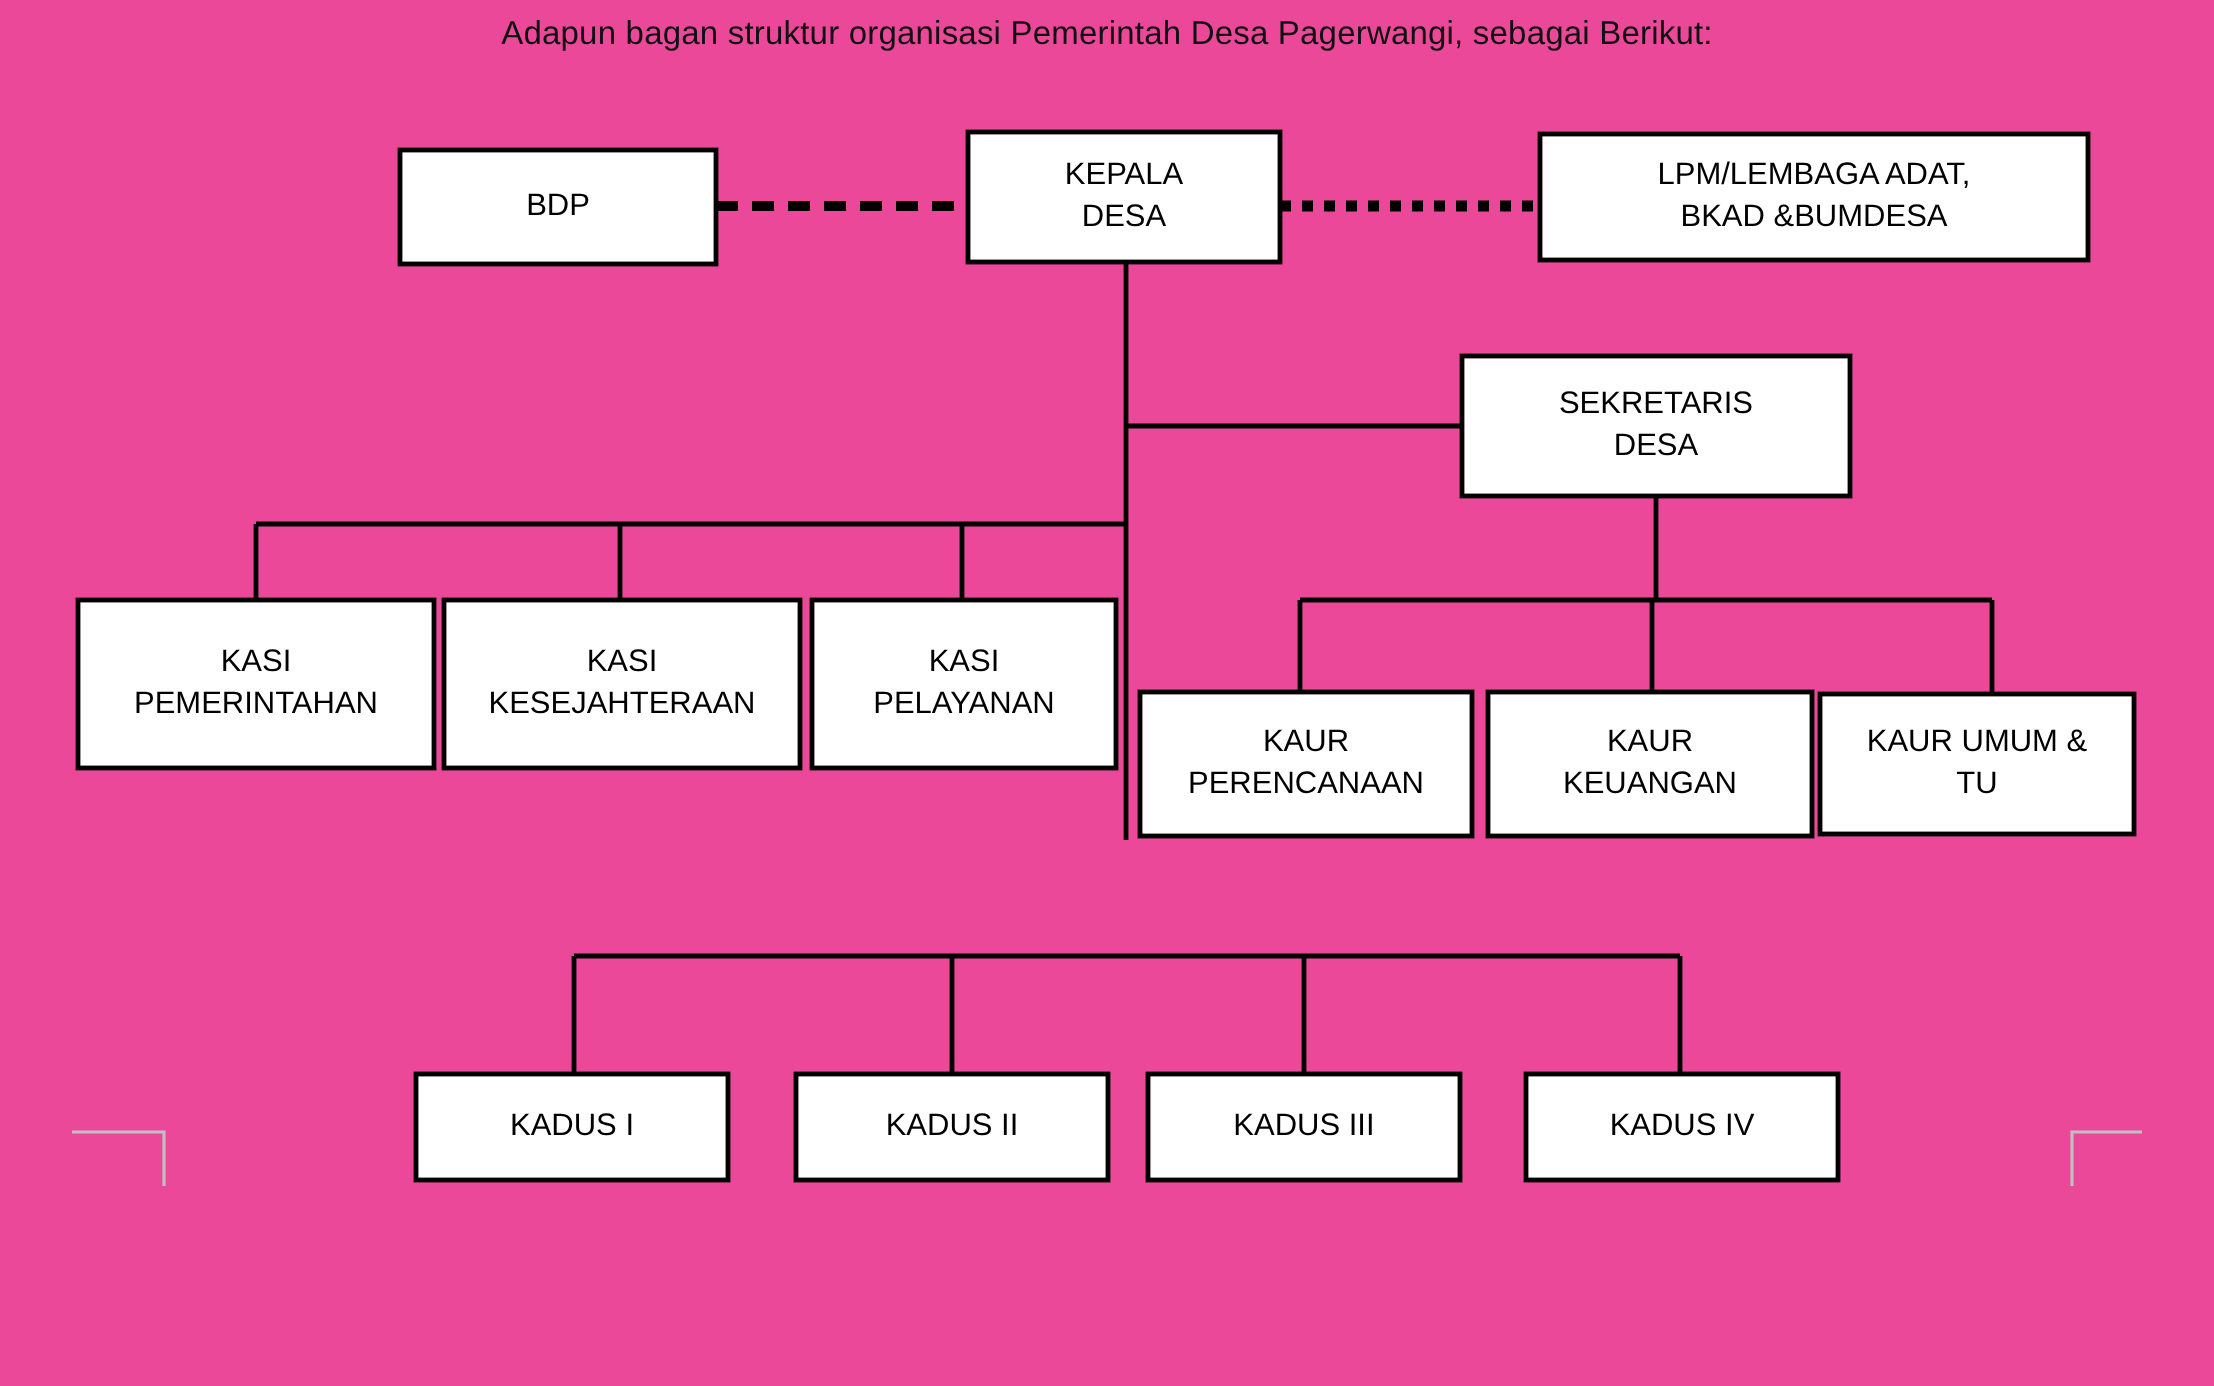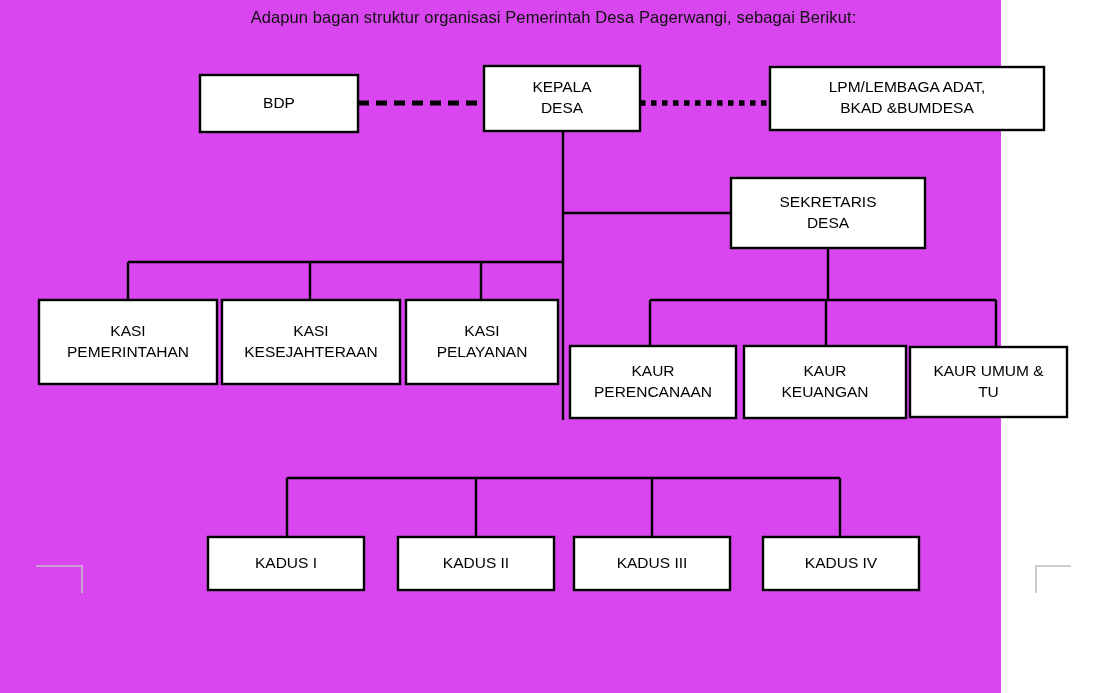--- a/index.html
+++ b/index.html
@@ -11,23 +11,23 @@
   body {
     width: 1107px;
     height: 693px;
     position: relative;
     font-family: "Liberation Sans", sans-serif;
     color: #000000;
     overflow: hidden;
   }
   #page {
     position: relative;
-    width: 1001px;
+    width: 1107px;
     height: 693px;
-    background: #d946ef;
+    background: #ec4899;
   }
   .caption {
     position: absolute;
     left: 0;
     top: 8px;
     width: 1107px;
     text-align: center;
     font-size: 16.5px;
     font-family: "Liberation Sans", sans-serif;
     color: #111111;

